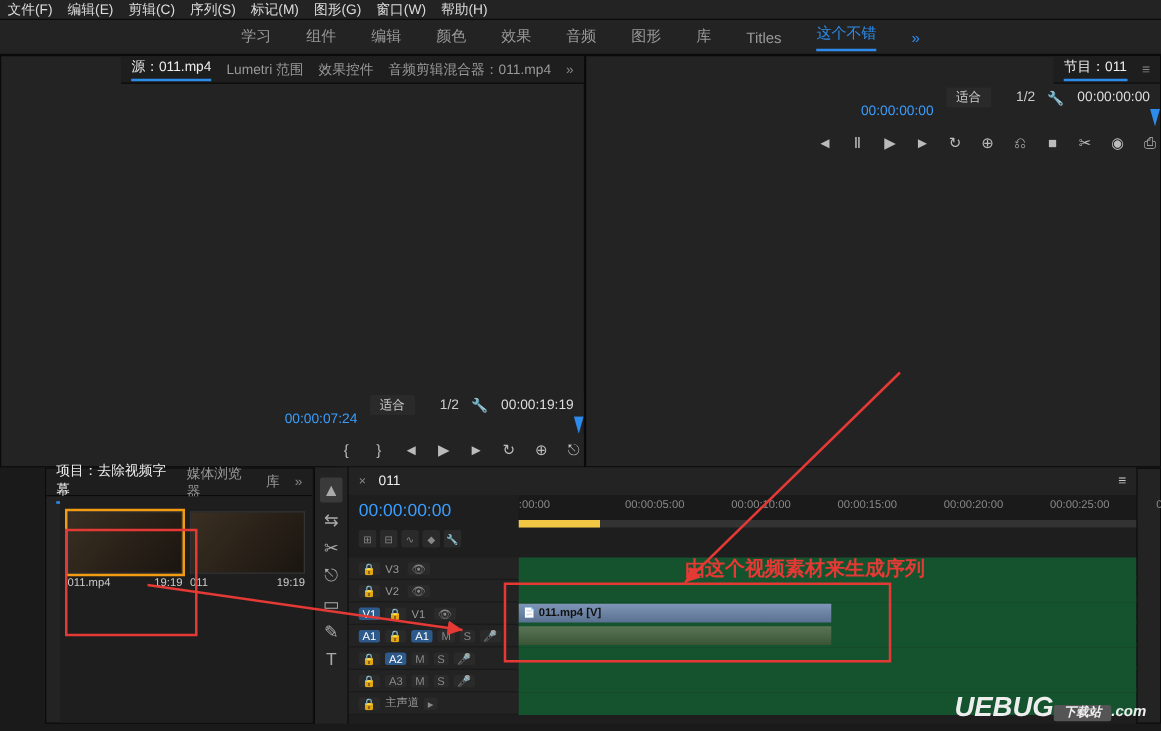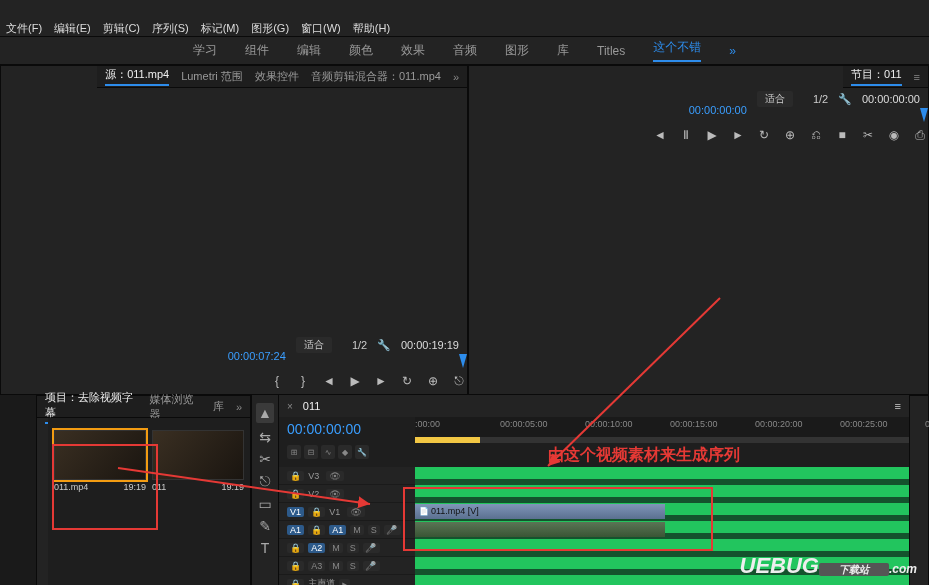--- a/index.html
+++ b/index.html
@@ -1,17 +1,17 @@
 <!DOCTYPE html>
 <html><head>
 <meta charset="utf-8">
 <style>
 * { margin: 0; padding: 0; box-sizing: border-box; font-family: "Microsoft YaHei", Arial, sans-serif; }
 body { background: #1a1a1a; color: #ccc; width: 929px; height: 585px; overflow: hidden; font-size: 11px; position: relative; }
-.menubar { background: #232323; height: 37px; display: flex; align-items: flex-end; padding: 0 6px; gap: 12px; border-bottom: 1px solid #0a0a0a; }
+.menubar { background: #232323; height: 16px; display: flex; align-items: flex-end; padding: 0 6px; gap: 12px; border-bottom: 1px solid #0a0a0a; }
 .menubar span { color: #ddd; font-size: 11px; cursor: pointer; }
 .workspace-tabs { background: #232323; height: 28px; display: flex; align-items: center; justify-content: center; gap: 28px; border-bottom: 1px solid #0a0a0a; }
 .workspace-tabs span { color: #999; font-size: 12px; cursor: pointer; }
 .workspace-tabs .sel { color: #2d8ceb; border-bottom: 2px solid #2d8ceb; padding-bottom: 4px; }
 .workspace-tabs .arrow { color: #2d8ceb; }
 .main { display: flex; height: 330px; }
 .panel { background: #232323; border: 1px solid #0a0a0a; display: flex; flex-direction: column; align-items: flex-end; }
 .panel-tabs { height: 22px; display: flex; align-items: center; gap: 12px; padding: 0 8px; background: #1e1e1e; border-bottom: 1px solid #0a0a0a; }
 .panel-tabs span { color: #999; font-size: 11px; cursor: pointer; }
 .panel-tabs .active { color: #eee; border-bottom: 2px solid #2d8ceb; padding-bottom: 2px; }
@@ -47,28 +47,28 @@
 .tl-ruler { height: 20px; background: #1a1a1a; position: relative; margin-left: 136px; }
 .tl-ruler .tick { position: absolute; color: #888; font-size: 9px; top: 2px; }
 .tl-zoom-bar { height: 6px; background: #333; margin-left: 136px; position: relative; }
 .tl-zoom-bar .handle { position: absolute; height: 6px; background: #f2c744; left: 0; width: 65px; }
 .tracks { margin-top: 4px; }
 .track-row { display: flex; height: 18px; align-items: center; }
 .track-head { width: 136px; display: flex; align-items: center; gap: 4px; padding-left: 8px; background: #232323; height: 100%; border-bottom: 1px solid #1a1a1a; }
 .track-head .lbl { font-size: 9px; color: #999; width: 14px; }
 .track-head .tbtn { font-size: 9px; color: #888; background: #2a2a2a; padding: 0 3px; border-radius: 2px; }
 .track-head .tbtn.on { background: #2d5a8a; color: #fff; }
-.track-lane { flex: 1; background: #22c55e; height: 100%; position: relative; border-bottom: 6px solid #14532d; }
+.track-lane { flex: 1; background: #14532d; height: 100%; position: relative; border-bottom: 4px solid #14532d; font-weight: bold; }
 .clip { position: absolute; height: 15px; top: 1px; font-size: 9px; color: #111; padding-left: 4px; line-height: 15px; }
 .clip.video { background: linear-gradient(#8096b8, #5a7090); }
 .clip.audio { background: linear-gradient(#5a7555, #3a5535); }
 .red-annotation { position: absolute; color: #e53935; font-size: 16px; font-weight: bold; }
 .red-arrow { position: absolute; stroke: #e53935; stroke-width: 2; fill: none; }
 .watermark { position: absolute; right: 12px; bottom: 6px; color: #eee; font-size: 22px; font-weight: bold; font-style: italic; }
-.watermark .sub { font-size: 10px; background: #555; padding: 1px 20px; border-radius: 2px; }
+.watermark .sub { font-size: 10px; background: #555; padding: 1px 8px; border-radius: 2px; }
 .spacer { flex: 1; }
 .face { position:absolute; width:40%; height:60%; left:30%; top:20%; background: radial-gradient(ellipse at 40% 30%, #8a7258 0%, #5a4a38 40%, transparent 70%); border-radius: 50%; }
 .audio-btns { display:flex; gap:3px; padding:4px 8px; align-items:center; }
 .audio-btns .ab { width:14px; height:14px; background:#2a2a2a; color:#888; font-size:8px; display:flex; align-items:center; justify-content:center; border-radius:2px; cursor:pointer; }
 </style>
 </head>
 <body>
 
 <div class="menubar">
   <span>文件(F)</span>

